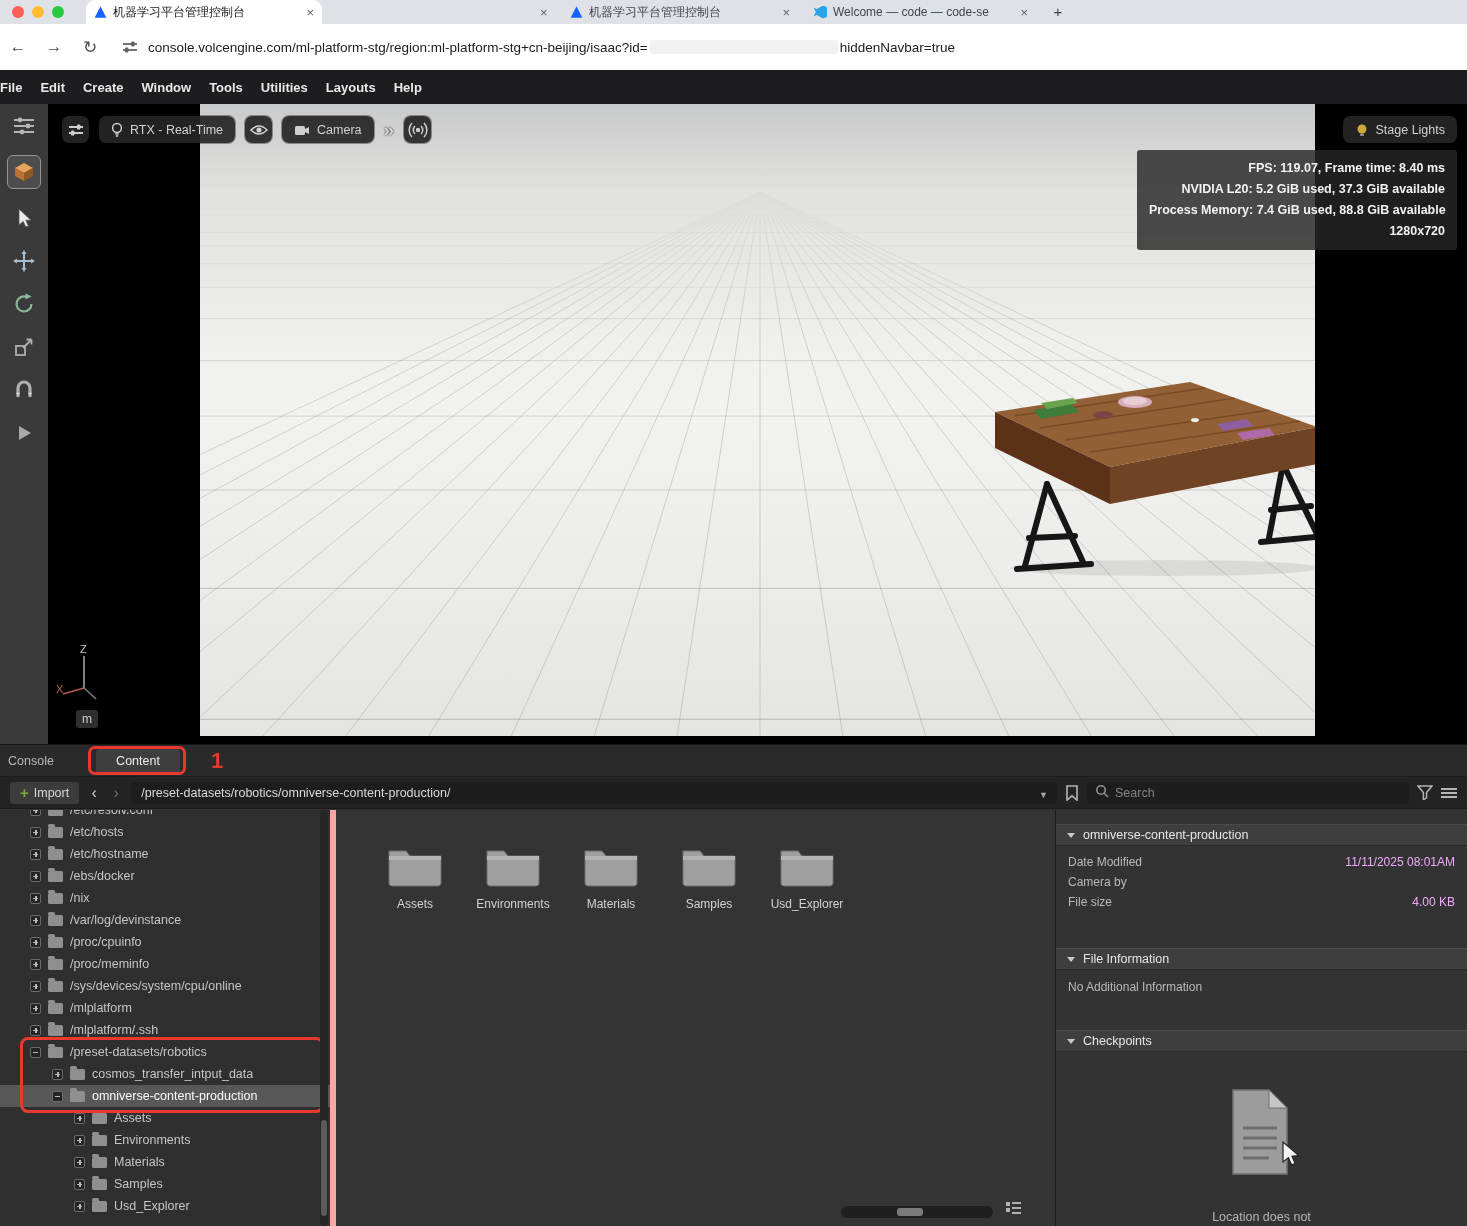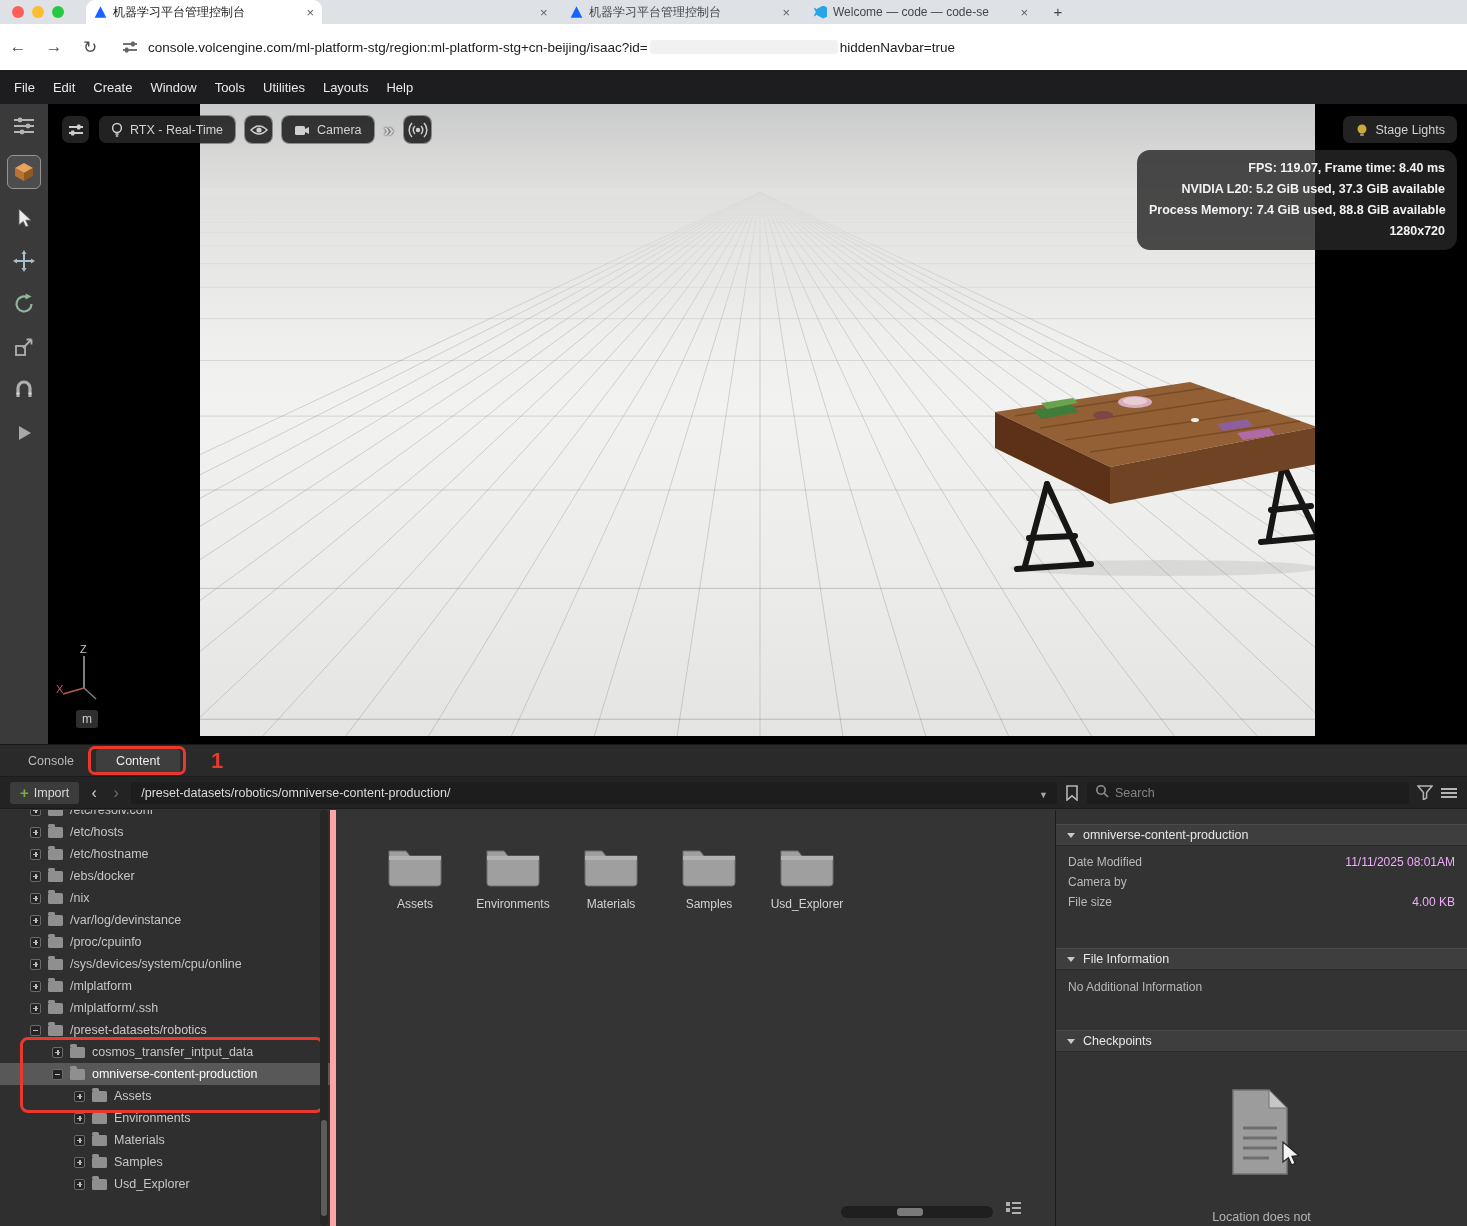--- a/index.html
+++ b/index.html
@@ -20,21 +20,21 @@
   .favicon.volc { background:#1664ff; clip-path:polygon(50% 5%, 95% 95%, 5% 95%); }
   .favicon.code { background:#2aa3e8; clip-path:polygon(70% 0,100% 14%,100% 86%,70% 100%,18% 72%,6% 84%,0 76%,14% 50%,0 24%,6% 16%,18% 28%); }
   .newtab { position:absolute; top:2px; width:20px; height:20px; text-align:center; line-height:20px; font-size:15px; color:#444; }
 
   .addressbar { position:absolute; left:0; top:24px; width:100%; height:46px; background:#fff; display:flex; align-items:center; }
   .nav-ic { color:#4a4d51; font-size:17px; width:36px; text-align:center; }
   .site-ic { margin:0 10px 0 14px; display:flex; }
   .url { font-size:13.5px; color:#202124; display:flex; align-items:center; }
   .url-gap { width:188px; height:14px; border-radius:3px; background:#f1f1f1; margin:0 2px; }
 
-  .menubar { position:absolute; left:0; top:70px; width:100%; height:34px; background:#1d1d1f; display:flex; align-items:center; gap:18px; padding-left:14px; }
+  .menubar { position:absolute; left:0; top:70px; width:100%; height:34px; background:#1d1d1f; display:flex; align-items:center; gap:18px; padding-left:0;font-weight:bold; }
   .menu-item { color:#e9e9e9; font-size:13px; }
 
   
   .left-toolbar { position:absolute; left:0; top:104px; width:48px; height:640px; background:#3a3a3a; display:flex; flex-direction:column; align-items:center; padding-top:8px; gap:15px; }
   .tool-slot { width:34px; height:28px; display:flex; align-items:center; justify-content:center; }
   .tool-slot.selected { height:34px; background:#4d4d4d; border:1px solid #949494; border-radius:6px; }
 
   .viewport { position:absolute; left:48px; top:104px; width:1419px; height:640px; background:#000; overflow:hidden; }
   .render { position:absolute; left:152px; top:0; width:1115px; height:632px; overflow:hidden;
             background:linear-gradient(180deg,#c9cacb 0%,#d9d9d8 9%,#ebebe9 22%,#f2f2f0 48%,#ebebe9 78%,#e4e4e2 100%); }
@@ -42,30 +42,30 @@
             background:linear-gradient(to bottom, rgba(226,226,224,0.95), rgba(226,226,224,0)); pointer-events:none; }
   #grid-svg { position:absolute; left:0; top:0; }
   .table-svg { position:absolute; left:785px; top:268px; }
 
   .vp-toolbar { position:absolute; left:14px; top:12px; display:flex; align-items:center; gap:10px; }
   .vp-btn { height:27px; background:rgba(37,37,37,0.92); border-radius:7px; display:flex; align-items:center; justify-content:center; gap:7px; padding:0 12px; color:#d2d2d2; font-size:12.5px; box-shadow:0 0 0 1px rgba(0,0,0,0.35); }
   .vp-btn.sq { width:27px; padding:0; }
   .dbl-chev { color:#d8d8d8; font-size:19px; font-weight:bold; text-shadow:0 0 2px #000; }
   .stage-lights { position:absolute; right:10px; top:12px; }
 
-  .stats { position:absolute; right:10px; top:46px; width:320px; background:rgba(38,38,38,0.82); border-radius:13px; padding:8px 12px; text-align:right; }
+  .stats { position:absolute; right:10px; top:46px; width:320px; background:rgba(38,38,38,0.82); border-radius:3px; padding:8px 12px; text-align:right; }
   .stats div { color:#f2f2f2; font-size:12.5px; font-weight:bold; line-height:21px; white-space:nowrap; }
 
   .gizmo { position:absolute; left:8px; top:540px; }
   .unit-badge { position:absolute; left:28px; top:606px; width:22px; height:18px; background:#2e2e2e; border-radius:3px; color:#cccccc; font-size:12px; text-align:center; line-height:18px; }
 
   
   .bottom { position:absolute; left:0; top:744px; width:100%; height:482px; background:#333; border-top:1px solid #161616; }
   .panel-tabs { position:relative; height:32px; background:#2a2a2a; border-bottom:1px solid #1c1c1c; }
-  .console-label { position:absolute; left:28px; top:0; line-height:32px; color:#b9b9b9; font-size:12.5px; }
+  .console-label { position:absolute; left:8px; top:0; line-height:32px; color:#b9b9b9; font-size:12.5px; }
   .content-tab { position:absolute; left:96px; top:4px; width:84px; height:24px; background:#3e3e3e; border-radius:3px; color:#ececec; font-size:12.5px; text-align:center; line-height:24px; }
   .red-box-1 { position:absolute; left:88px; top:1px; width:98px; height:29px; border:3px solid #e8392e; border-radius:7px; pointer-events:none; }
   .red-num { color:#e8392e; font-size:22px; font-weight:bold; }
   .num1 { position:absolute; left:211px; top:3px; }
 
   .path-toolbar { position:relative; height:32px; background:#232323; border-bottom:1px solid #1a1a1a; display:flex; align-items:center; gap:8px; padding:0 10px; }
   .imp-btn { height:22px; background:#3c3c3c; border-radius:3px; display:flex; align-items:center; gap:5px; padding:0 10px; color:#d8d8d8; font-size:12.5px; flex:none; }
   .plus-green { color:#76b041; font-weight:bold; font-size:15px; }
   .nav-chev { color:#cfcfcf; font-size:16px; width:14px; text-align:center; flex:none; }
   .nav-chev.dim { color:#6e6e6e; }
@@ -478,20 +478,25 @@
               <span class="tlabel">/var/log/devinstance</span>
             </div>
             <div class="trow" style="padding-left: 30px;">
               <span class="toggle"></span>
               <span class="mini-folder"></span>
               <span class="tlabel">/proc/cpuinfo</span>
             </div>
             <div class="trow" style="padding-left: 30px;">
               <span class="toggle"></span>
               <span class="mini-folder"></span>
+              <span class="tlabel">/proc/meminfo</span>
+            </div>
+            <div class="trow" style="padding-left: 30px;">
+              <span class="toggle"></span>
+              <span class="mini-folder"></span>
               <span class="tlabel">/sys/devices/system/cpu/online</span>
             </div>
             <div class="trow" style="padding-left: 30px;">
               <span class="toggle"></span>
               <span class="mini-folder"></span>
               <span class="tlabel">/mlplatform</span>
             </div>
             <div class="trow" style="padding-left: 30px;">
               <span class="toggle"></span>
               <span class="mini-folder"></span>

